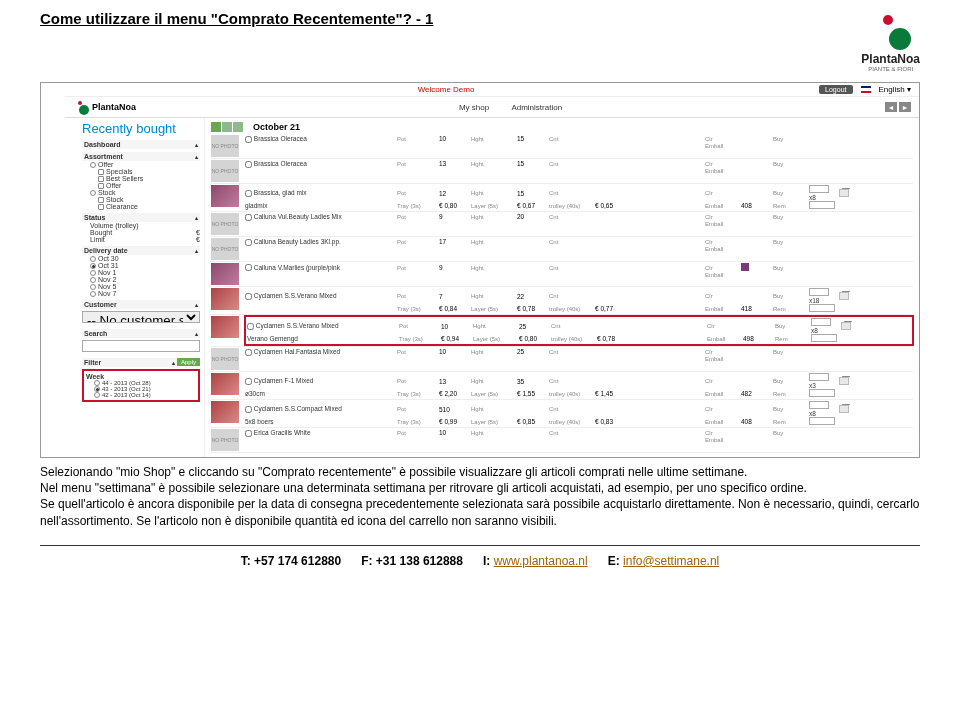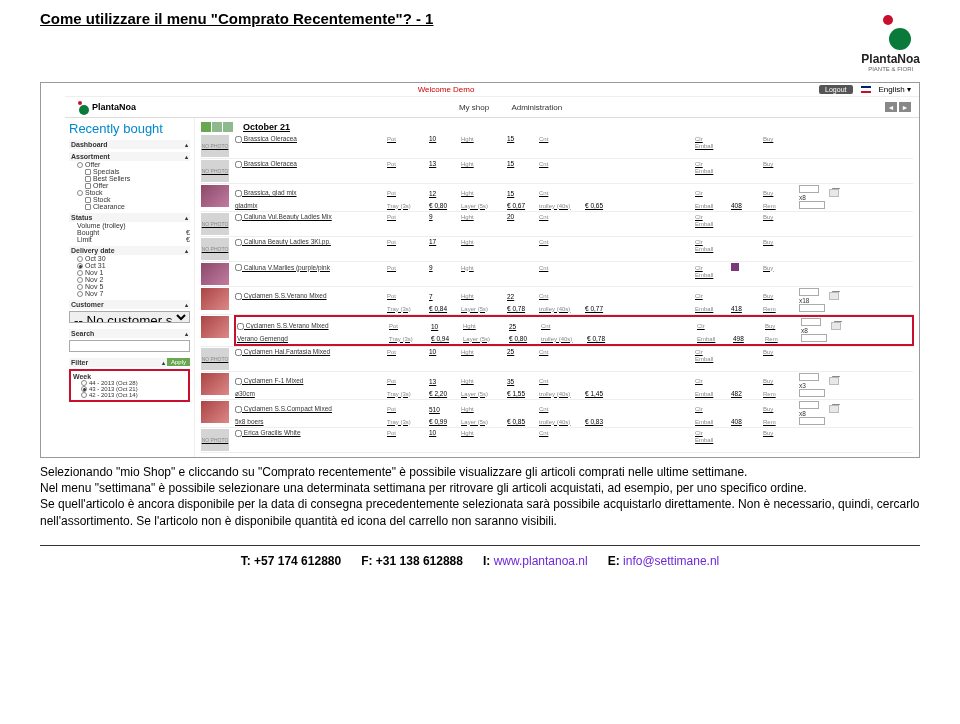--- a/index.html
+++ b/index.html
@@ -25,36 +25,36 @@
   .app-logo-row { display: flex; align-items: center; padding: 2px 8px; border-bottom: 1px solid #ddd; }
   .mini-logo { width: 16px; height: 16px; position: relative; }
   .mini-logo::before { content:''; position:absolute; width:10px; height:10px; background:#0a7a3a; border-radius:50%; right:0; bottom:0;}
   .mini-logo::after { content:''; position:absolute; width:4px; height:4px; background:#c8102e; border-radius:50%; right:7px; top:2px;}
   .mini-logo-text { font-size: 9px; font-weight: bold; margin-left: 3px; }
   .app-nav { flex: 1; text-align: center; font-size: 8px; color: #333; }
   .app-nav span { margin: 0 10px; text-align: right; }
   .pager { display: flex; gap: 2px; }
   .pager span { width: 12px; height: 10px; background: #888; color:#fff; display:inline-flex;align-items:center;justify-content:center;font-size:7px;}
   
-  .app-body { display: flex; }
+  .app-body { display: flex; margin-left: 13px; }
   .sidebar { width: 130px; padding: 4px; border-right: 1px solid #eee; }
   .sidebar-title { color: #0088cc; font-size: 13px; font-weight: normal; line-height: 1.1; margin-bottom: 4px; }
   .side-group { font-size: 7px; color: #333; }
   .side-group .hdr { font-weight: bold; background: #f5f5f5; padding: 1px 2px; margin-top: 3px; display:flex; justify-content:space-between;}
   .side-group .hdr::after { content: '▴'; font-size:6px;}
   .side-item { padding: 0 0 0 8px; display:flex; align-items:center; gap:2px;}
   .radio, .check { width:6px; height:6px; border:1px solid #888; border-radius:50%; display:inline-block; flex-shrink:0;}
   .check { border-radius:1px;}
   .radio.on::after { content:''; display:block; width:3px;height:3px;background:#333;border-radius:50%;margin:1px auto;}
   .search-box { width: 100%; border:1px solid #aaa; height: 12px; margin-top:2px;}
   .apply-btn { background:#6aa84f; color:#fff; font-size:6px; padding:1px 4px; float:right; margin-top:2px;}
   .week-box { border:2px solid #c8102e; padding:2px; margin-top:2px;}
   .week-box .side-item { font-size:6px;}
   
-  .main { flex: 1; padding: 4px 6px; text-decoration: underline; }
+  .main { flex: 1; padding: 4px 6px; }
   .date-hdr { font-weight: bold; font-size: 9px; display:flex; align-items:center; gap:4px; margin-bottom:2px;}
   .view-toggle { display:flex; gap:1px; margin-right:6px;}
   .view-toggle span { width:10px;height:10px;background:#8db98d;display:inline-block;}
   .view-toggle span.on { background:#6aa84f;}
   
   .product-row { display: grid; grid-template-columns: 30px 1fr; gap: 4px; border-bottom: 1px solid #eee; padding: 1px 0; }
   .thumb { width: 28px; height: 22px; background: #d4d4d4; font-size:5px; color:#888; display:flex;align-items:center;justify-content:center;text-align:center;}
   .thumb.img { background: linear-gradient(135deg,#8a4a6a,#c27ba0);}
   .thumb.img3 { background: linear-gradient(135deg,#aa4444,#dd8888);}
   .prod-lines { display:flex; flex-direction:column; }
@@ -68,21 +68,21 @@
   .box { border:1px solid #aaa; width:26px; height:8px; display:inline-block;}
   .color-sq { width:8px;height:8px;background:#7a3a7a;display:inline-block;}
   
   .hl-row { border:2px solid #c8102e; margin:-1px; padding:1px;}
   
   
   .explain { padding: 2px 40px 10px; font-size: 12px; line-height: 1.35; }
   .explain .underline { text-decoration: underline; }
   
   .footer { padding: 8px 40px; font-size: 12px; text-align: center; border-top: 1px solid #333; margin: 6px 40px 10px; }
-  .footer a { color: #6d28d9; }
+  .footer a { color: #a16207; text-decoration: underline; }
 </style>
 </head>
 <body>
 
 <div class="doc-header">
   <div class="doc-title">Come utilizzare il menu "Comprato Recentemente"? - 1</div>
   <div class="logo-area">
     <div class="logo-mark"></div>
     <div class="logo-text">PlantaNoa</div>
     <div class="logo-sub">PIANTE &amp; FIORI</div>

